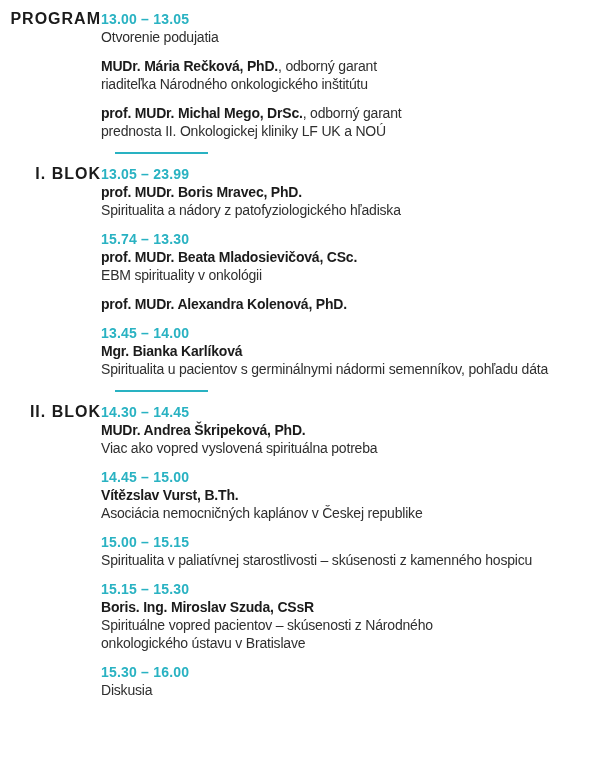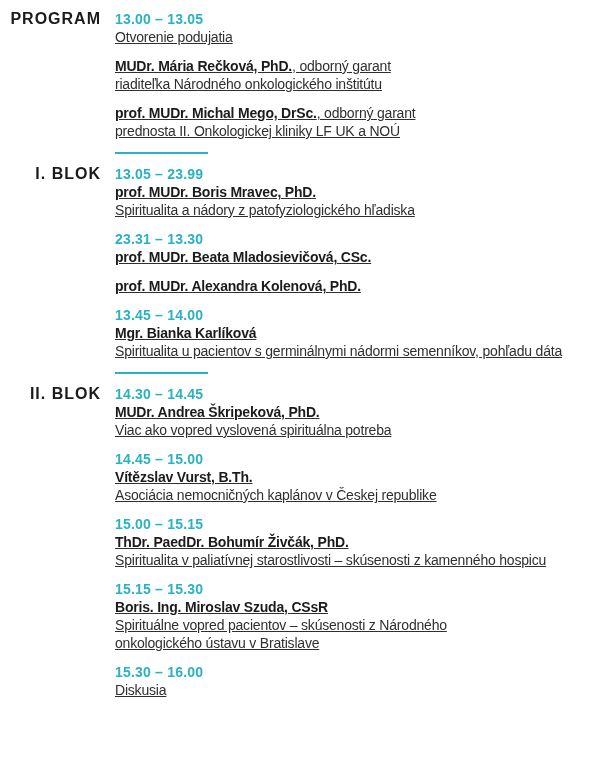--- a/index.html
+++ b/index.html
@@ -24,32 +24,32 @@
     width: 101px;
     flex: 0 0 101px;
     text-align: right;
     font-weight: bold;
     font-size: 16px;
     line-height: 18px;
     letter-spacing: 1px;
     color: var(--heading);
     white-space: nowrap;
   }
-  .content-col { margin-left: 14px; flex: 1; min-width: 0; }
+  .content-col { flex: 1; min-width: 0; }
   .entry { margin-bottom: 11px; font-size: 14px; line-height: 18px; }
   .time {
     color: var(--accent);
     font-weight: bold;
     letter-spacing: 0.2px;
     white-space: nowrap;
   }
-  .name-line { white-space: nowrap; letter-spacing: -0.2px; text-decoration: underline; }
+  .name-line { white-space: nowrap; letter-spacing: -0.2px; }
   .name { font-weight: bold; color: var(--heading); }
   .name-suffix { color: var(--text); }
-  .line { white-space: nowrap; letter-spacing: -0.2px; text-decoration: underline; }
+  .line { white-space: nowrap; letter-spacing: -0.2px; }
   .divider {
     width: 93px;
     height: 2px;
     background: var(--accent);
     margin: 1px 0 11px 115px;
   }
 </style>
 </head>
 <body>
 
@@ -75,22 +75,23 @@
       <div class="divider"></div>
       <div class="section-row">
         <div class="label-col">I. BLOK</div>
         <div class="content-col">
           <div class="entry">
             <div class="time">13.05 – 23.99</div>
             <div class="name-line"><span class="name">prof. MUDr. Boris Mravec, PhD.</span></div>
             <div class="line">Spiritualita a nádory z patofyziologického hľadiska</div>
           </div>
           <div class="entry">
-            <div class="time">23.31 – 13.30</div>
+            <div class="time">15.74 – 13.30</div>
             <div class="name-line"><span class="name">prof. MUDr. Beata Mladosievičová, CSc.</span></div>
+            <div class="line">EBM spirituality v onkológii</div>
           </div>
           <div class="entry">
             <div class="name-line"><span class="name">prof. MUDr. Alexandra Kolenová, PhD.</span></div>
           </div>
           <div class="entry">
             <div class="time">13.45 – 14.00</div>
             <div class="name-line"><span class="name">Mgr. Bianka Karlíková</span></div>
             <div class="line">Spiritualita u pacientov s germinálnymi nádormi semenníkov, pohľadu dáta</div>
           </div>
         </div>
@@ -104,21 +105,20 @@
             <div class="name-line"><span class="name">MUDr. Andrea Škripeková, PhD.</span></div>
             <div class="line">Viac ako vopred vyslovená spirituálna potreba</div>
           </div>
           <div class="entry">
             <div class="time">14.45 – 15.00</div>
             <div class="name-line"><span class="name">Vítězslav Vurst, B.Th.</span></div>
             <div class="line">Asociácia nemocničných kaplánov v Českej republike</div>
           </div>
           <div class="entry">
             <div class="time">15.00 – 15.15</div>
-            <div class="name-line"><span class="name">ThDr. PaedDr. Bohumír Živčák, PhD.</span></div>
             <div class="line">Spiritualita v paliatívnej starostlivosti – skúsenosti z kamenného hospicu</div>
           </div>
           <div class="entry">
             <div class="time">15.15 – 15.30</div>
             <div class="name-line"><span class="name">Boris. Ing. Miroslav Szuda, CSsR</span></div>
             <div class="line">Spirituálne vopred pacientov – skúsenosti z Národného</div>
             <div class="line">onkologického ústavu v Bratislave</div>
           </div>
           <div class="entry">
             <div class="time">15.30 – 16.00</div>

